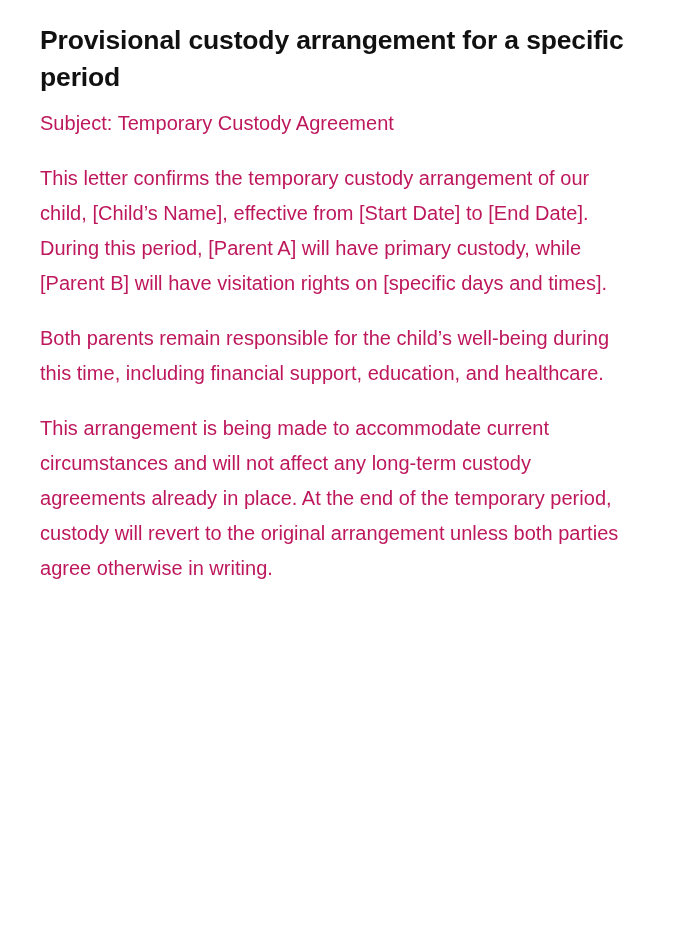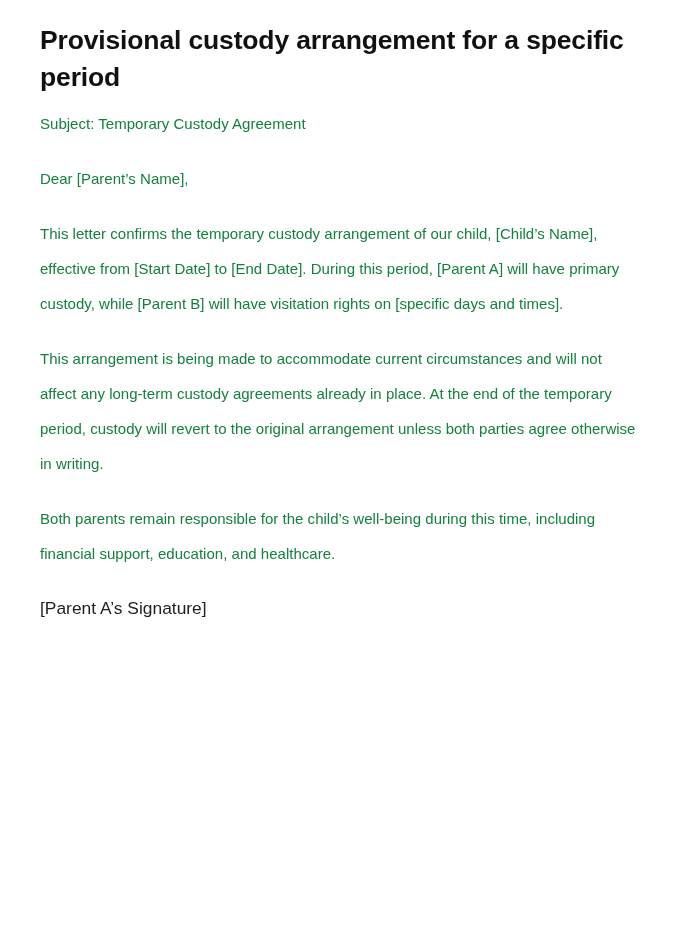--- a/index.html
+++ b/index.html
@@ -24,23 +24,23 @@
   .doc-title {
     font-size: 26.5px;
     font-weight: 700;
     line-height: 37px;
     letter-spacing: -0.15px;
     color: #111111;
     margin: 0 0 10px 0;
     max-width: 585px;
   }
   .para {
-    font-size: 15px;
+    font-size: 20px;
     line-height: 35px;
-    color: #15803d;
+    color: #be185d;
     margin: 0 0 20px 0;
     max-width: 602px;
     font-weight: 400;
     letter-spacing: 0.02px;
   }
   .sig-line {
     font-size: 17.4px;
     line-height: 35px;
     color: #1f1f1f;
     margin: 0 0 20px 0;
@@ -48,25 +48,23 @@
 </style>
 </head>
 <body>
 
 <div class="page">
 
   <h1 class="doc-title">Provisional custody arrangement for a specific period</h1>
 
   <p class="para">Subject: Temporary Custody Agreement</p>
 
-  <p class="para">Dear [Parent’s Name],</p>
 
   <p class="para">This letter confirms the temporary custody arrangement of our child, [Child’s Name], effective from [Start Date] to [End Date]. During this period, [Parent A] will have primary custody, while [Parent B] will have visitation rights on [specific days and times].</p>
 
+  <p class="para">Both parents remain responsible for the child’s well-being during this time, including financial support, education, and healthcare.</p>
+
   <p class="para">This arrangement is being made to accommodate current circumstances and will not affect any long-term custody agreements already in place. At the end of the temporary period, custody will revert to the original arrangement unless both parties agree otherwise in writing.</p>
 
-  <p class="para">Both parents remain responsible for the child’s well-being during this time, including financial support, education, and healthcare.</p>
 
-
-  <p class="sig-line">[Parent A’s Signature]</p>
 
 
 </div>
 
 </body></html>

